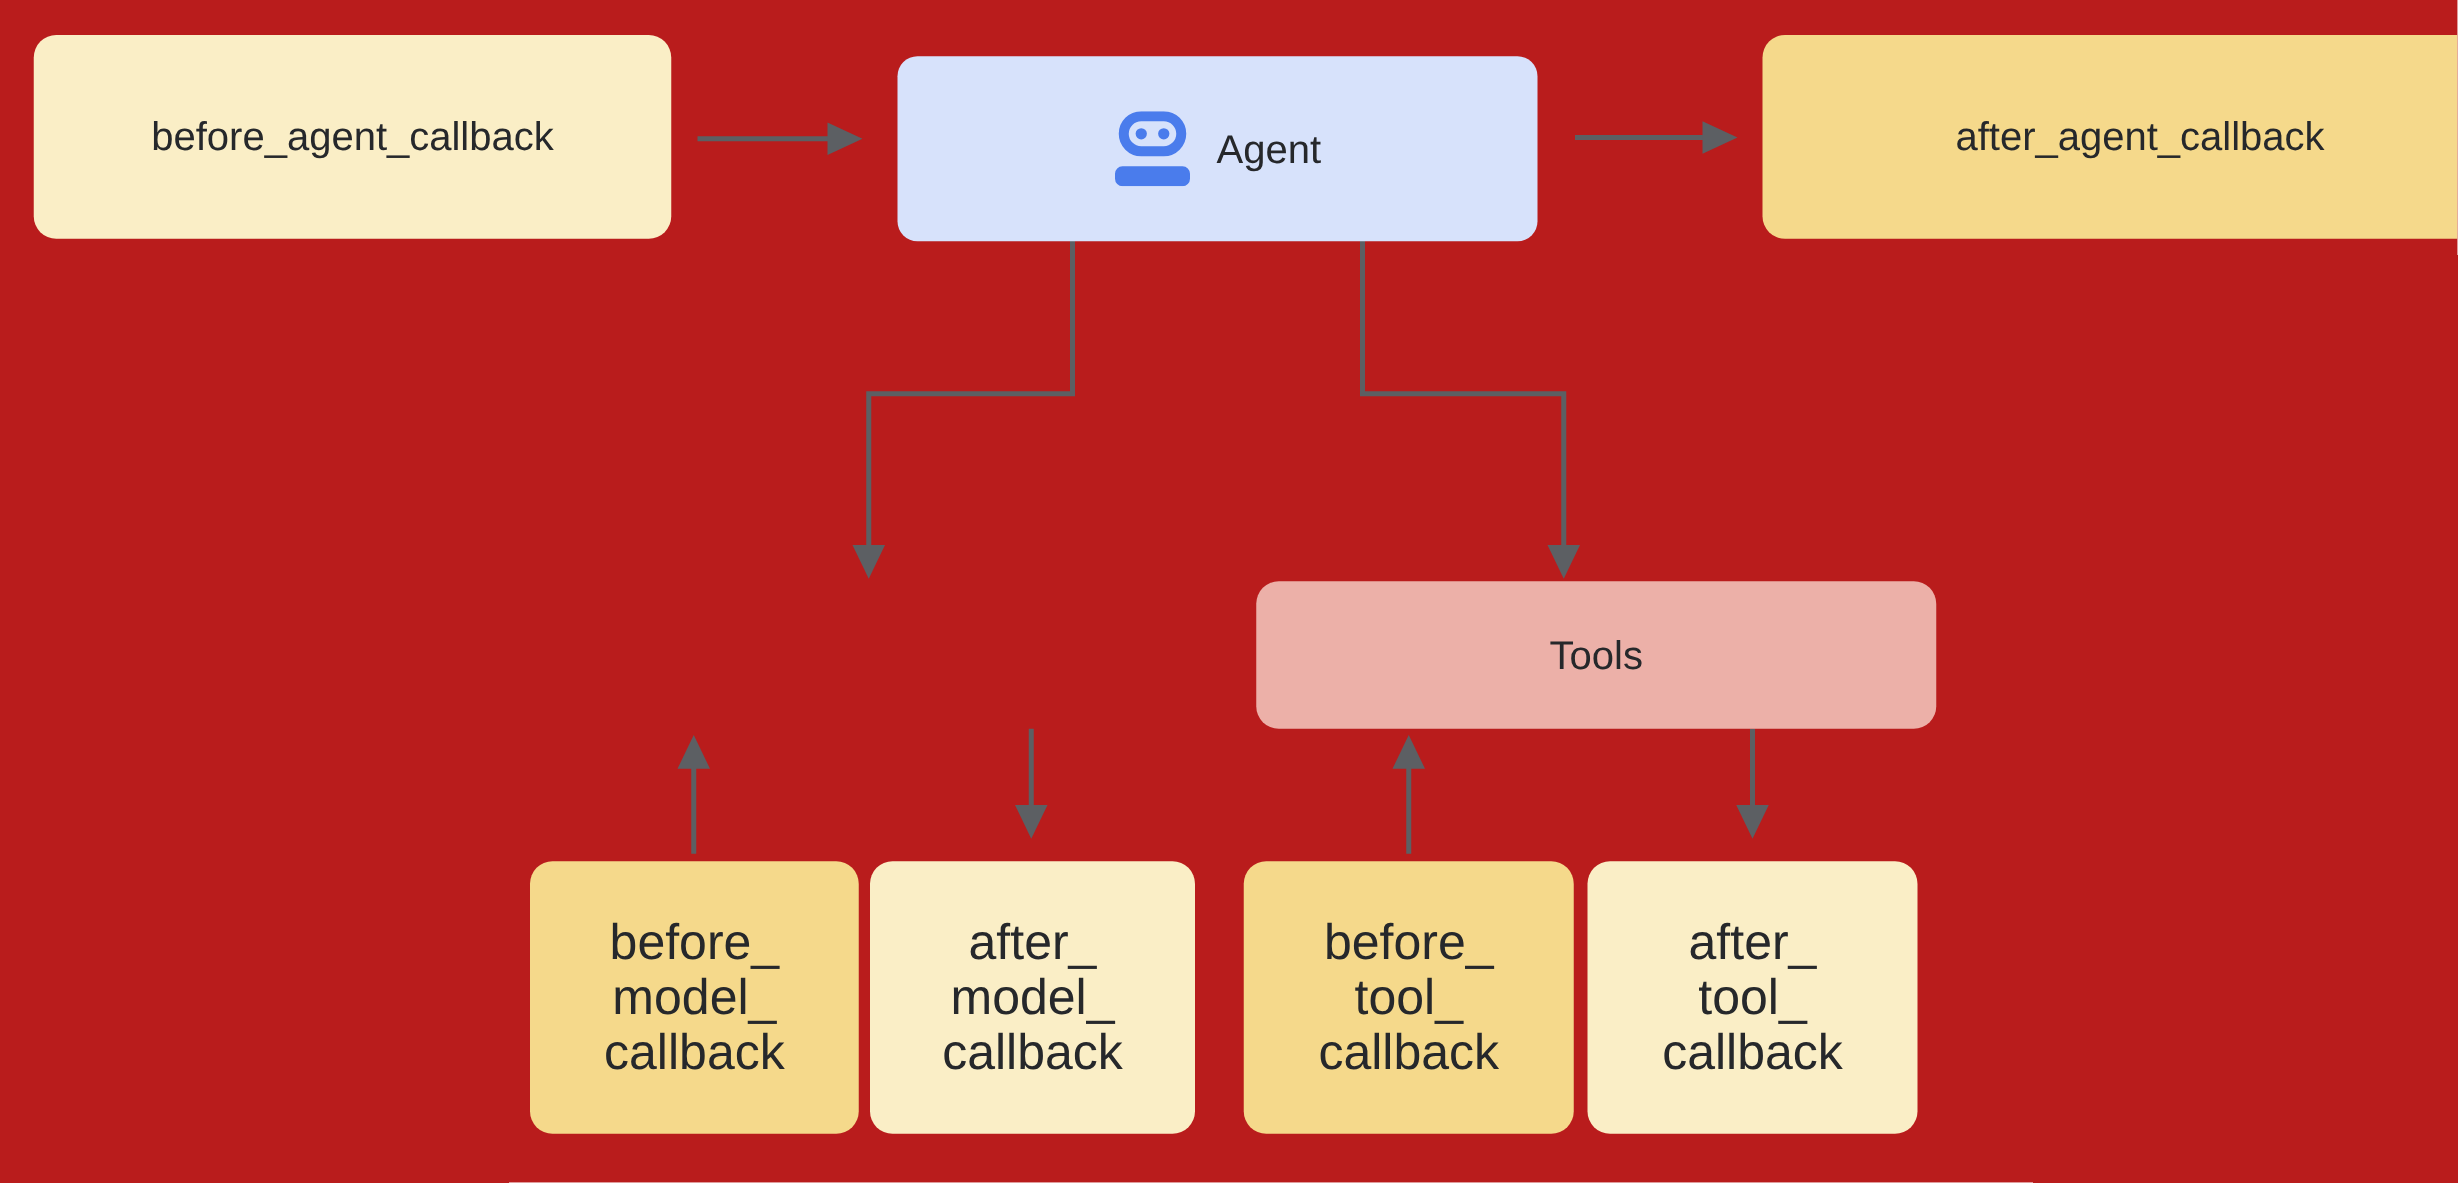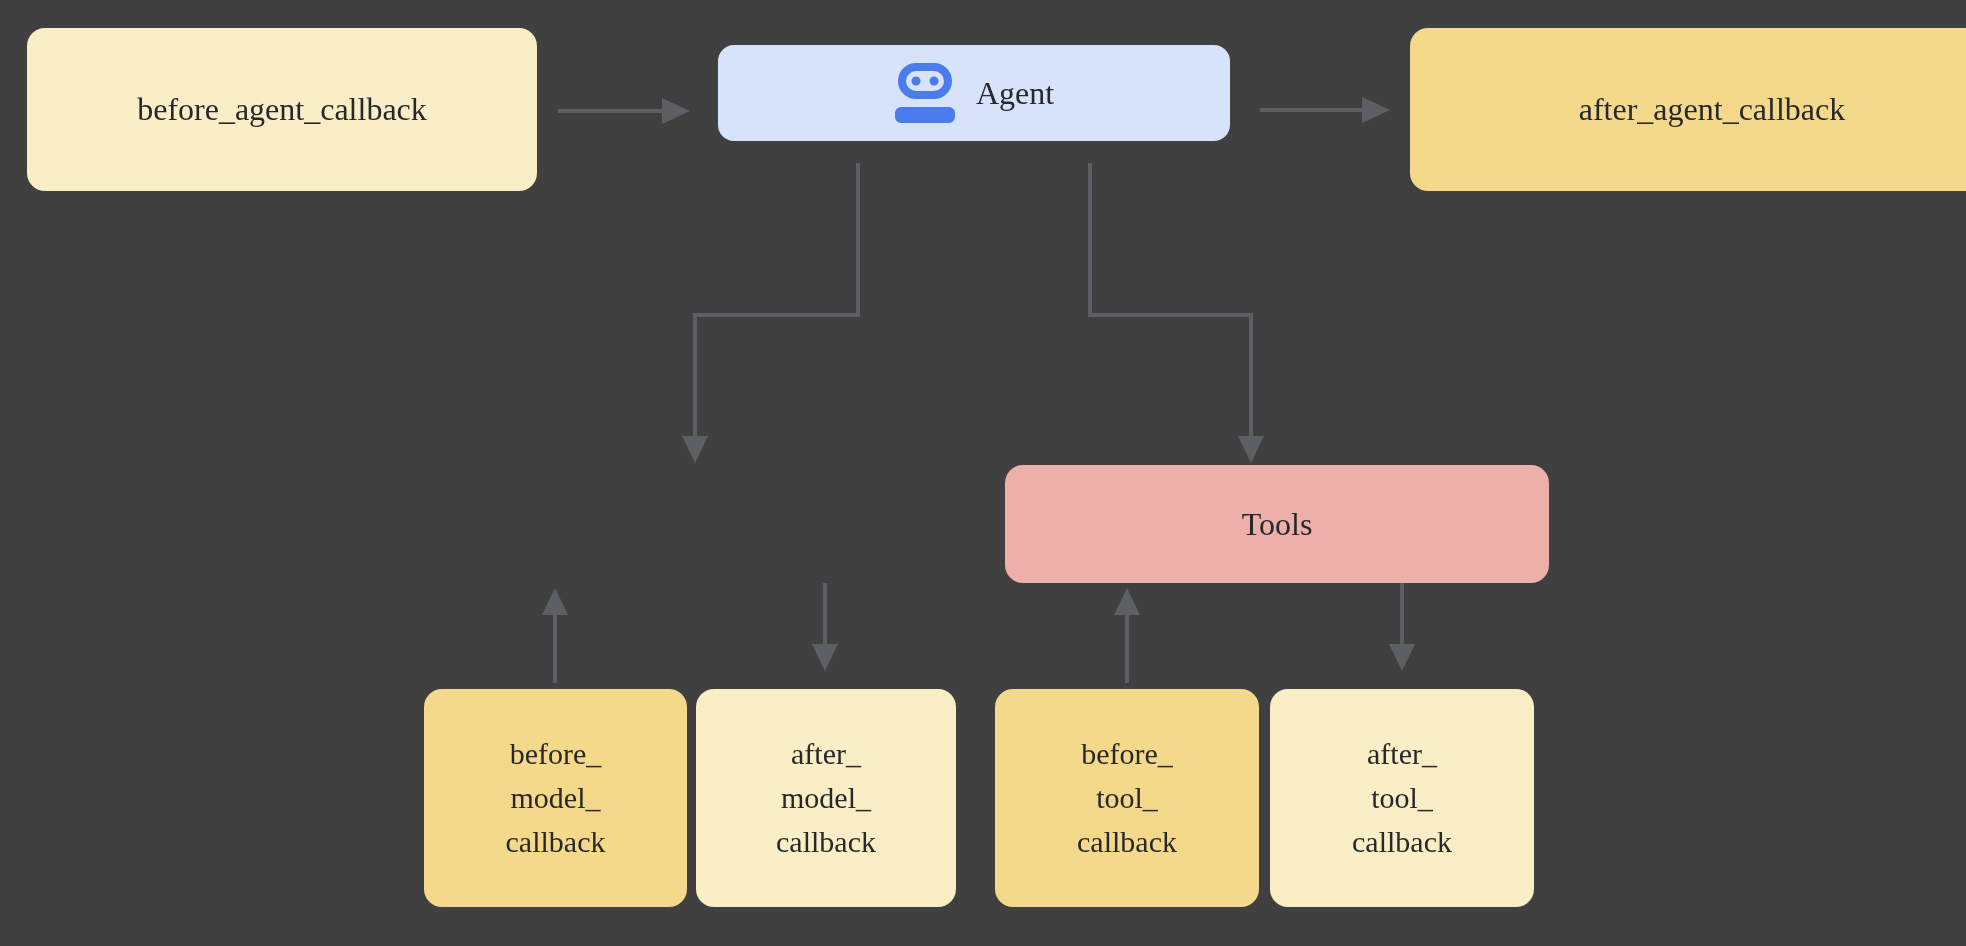--- a/index.html
+++ b/index.html
@@ -1,42 +1,42 @@
 <!DOCTYPE html>
 <html><head>
 <meta charset="utf-8">
 <style>
   html, body { margin: 0; padding: 0; background: #ffffff; }
   .canvas {
     position: relative;
     width: 1966px;
     height: 946px;
-    background: #404040;
-    font-family: Liberation Serif, serif;
+    background: #b91c1c;
+    font-family: Liberation Sans, sans-serif;
     color: #26282b;
     overflow: hidden;
   }
   .node {
     position: absolute;
     display: flex;
     align-items: center;
     justify-content: center;
     border-radius: 18px;
     font-size: 32px;
   }
   .node .label { pointer-events: none; }
   .multiline .label {
     white-space: pre-line;
     text-align: center;
     line-height: 44px;
-    font-size: 30px;
+    font-size: 40px;
   }
   
   .n-before-agent { left: 27px;   top: 28px;  width: 510px; height: 163px; background: #faeec6; }
-  .n-agent        { left: 718px;  top: 45px;  width: 512px; height: 96px; background: #d7e2fb; border-radius: 16px; gap: 20px; }
+  .n-agent        { left: 718px;  top: 45px;  width: 512px; height: 148px; background: #d7e2fb; border-radius: 16px; gap: 20px; }
   .n-after-agent  { left: 1410px; top: 28px;  width: 604px; height: 163px; background: #f5d98b; }
   .n-model        { left: 437px;  top: 465px; width: 515px; height: 118px; background: #b3d9b5; }
   .n-tools        { left: 1005px; top: 465px; width: 544px; height: 118px; background: #ecb0a8; }
   .n-before-model { left: 424px;  top: 689px; width: 263px; height: 218px; background: #f5d98b; }
   .n-after-model  { left: 696px;  top: 689px; width: 260px; height: 218px; background: #faeec6; }
   .n-before-tool  { left: 995px;  top: 689px; width: 264px; height: 218px; background: #f5d98b; }
   .n-after-tool   { left: 1270px; top: 689px; width: 264px; height: 218px; background: #faeec6; }
 
   svg.connector-layer { position: absolute; left: 0; top: 0; }
   .conn path    { stroke: #5c5f63; stroke-width: 4; fill: none; }

